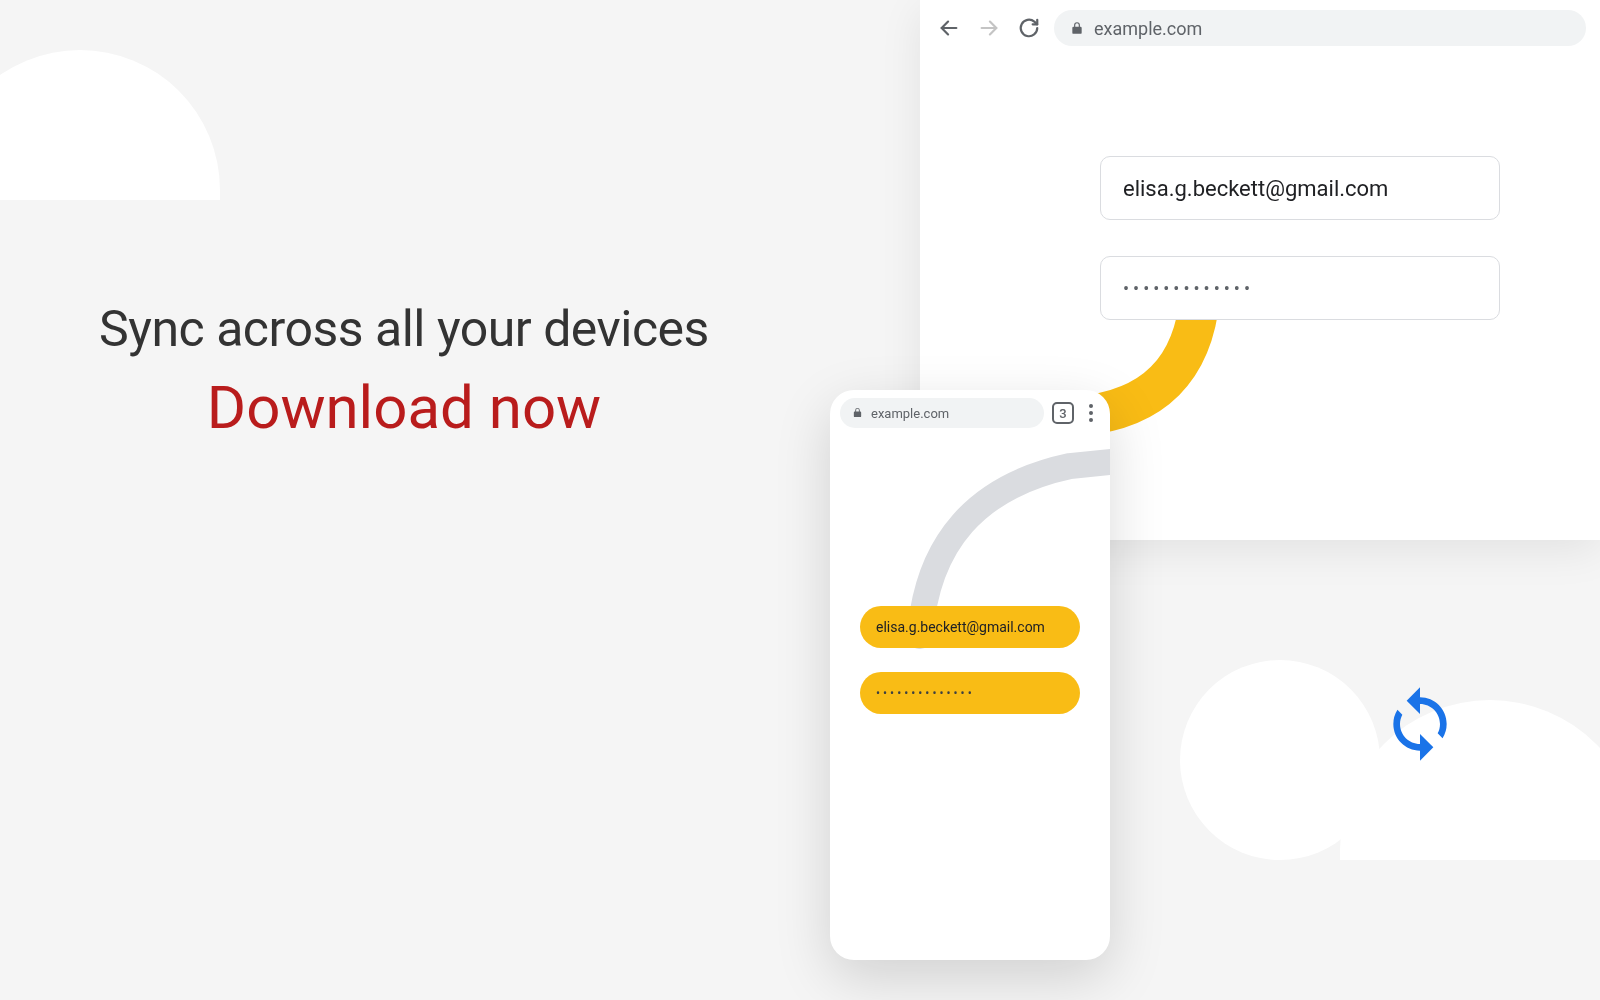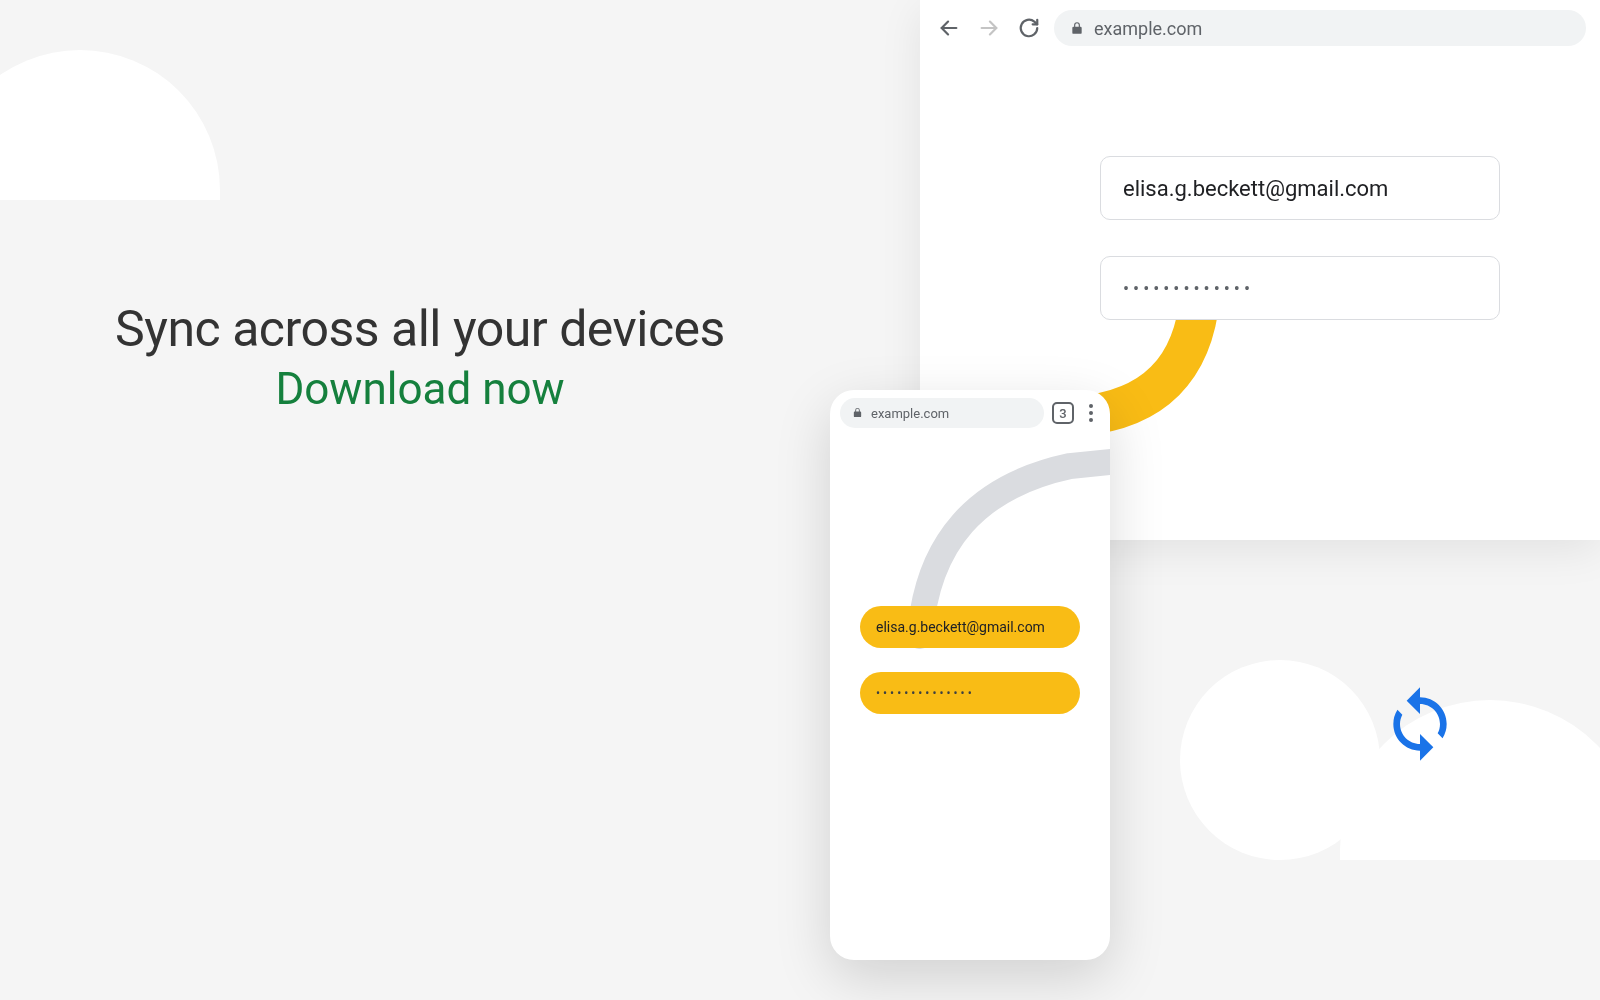--- a/index.html
+++ b/index.html
@@ -30,36 +30,36 @@
   }
   .cloud-bottom-right .bump2 {
     position: absolute; bottom: 0; right: -80px;
     width: 300px; height: 160px; border-radius: 150px 150px 0 0;
     background: #fff;
   }
 
   
   .headline {
     position: absolute;
-    top: 300px; left: 80px;
+    top: 300px; left: 64px;
     width: 680px;
     text-align: center;
   }
   .headline h1 {
     font-size: 50px;
     font-weight: 400;
     color: #333;
     letter-spacing: -0.5px;
   }
   .headline a {
     display: block;
-    margin-top: 5px;
-    font-size: 44px;
+    margin-top: 14px;
+    font-size: 60px;
     font-weight: 400;
-    color: #15803d;
+    color: #b91c1c;
     text-decoration: none;
   }
 
   
   .desktop {
     position: absolute;
     top: 0; left: 920px; right: 0;
     height: 540px;
     background: #fff;
     box-shadow: 0 10px 40px rgba(0,0,0,.08);

